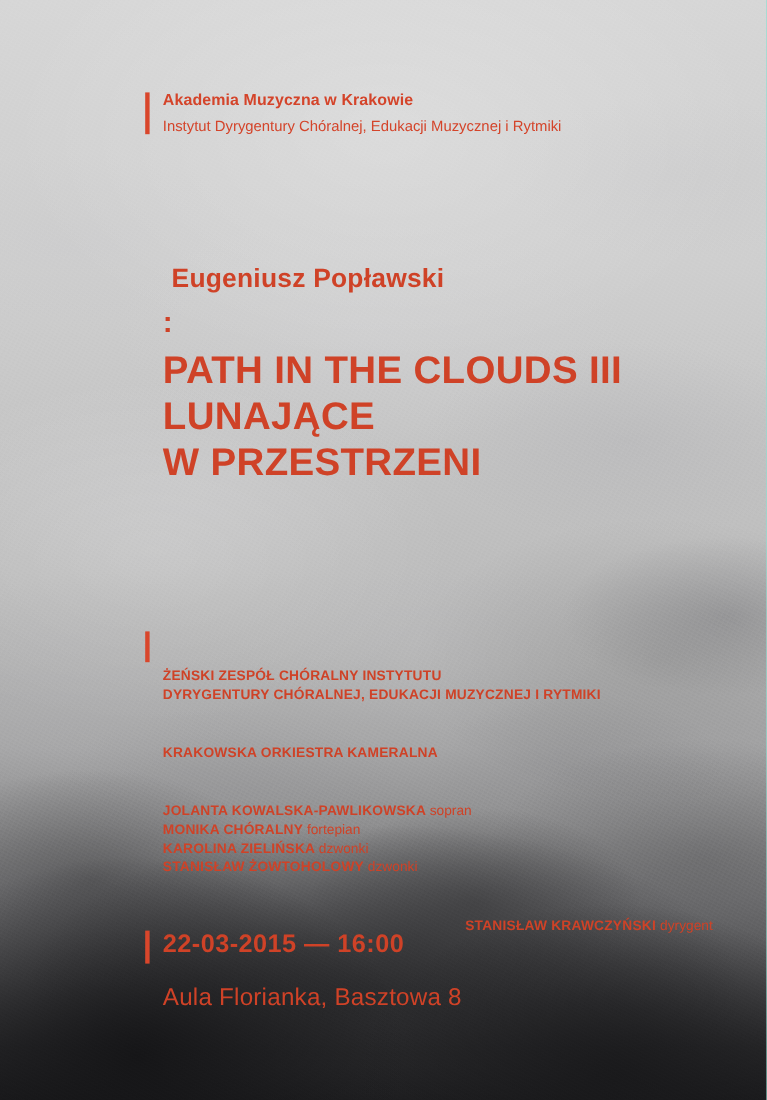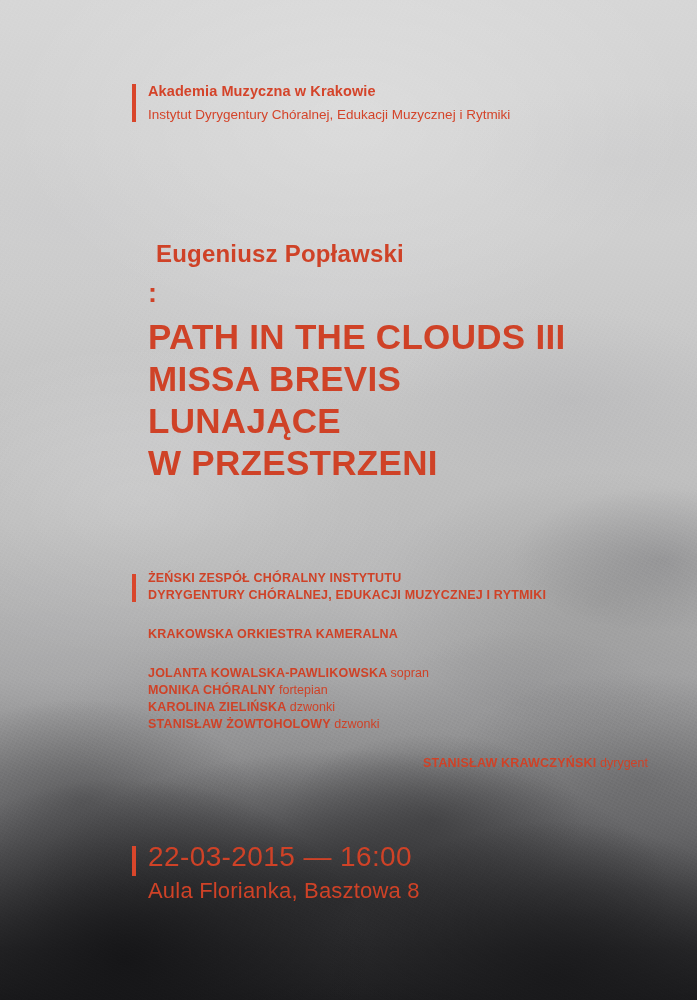--- a/index.html
+++ b/index.html
@@ -152,21 +152,21 @@
     width: 500px;
   }
   .performers .accent {
     position: absolute;
     left: -16px;
     top: 4px;
     width: 4px;
     height: 28px;
     background: #d9462b;
   }
-  .perf-group { margin-bottom: 22px; }
+  .perf-group { margin-bottom: 22px; margin-top: 36px; }
   .perf-group:last-child { margin-bottom: 0; text-align: right; }
   .perf-line {
     color: #cf4227;
     font-size: 12.5px;
     font-weight: bold;
     letter-spacing: 0.2px;
     line-height: 17px;
   }
   .perf-line .role {
     font-weight: normal;
@@ -183,25 +183,25 @@
   .date-block .accent {
     position: absolute;
     left: -16px;
     top: 6px;
     width: 4px;
     height: 30px;
     background: #d9462b;
   }
   .date-line {
     color: #cf4227;
-    font-size: 28px;
-    font-weight: normal;
+    font-size: 23px;
+    font-weight: bold;
     letter-spacing: 0.4px;
     line-height: 34px;
-    margin: 0 0 4px 0;
+    margin: 0 0 20px 0;
   }
   .venue-line {
     color: #cf4227;
     font-size: 22px;
     font-weight: normal;
     letter-spacing: 0.2px;
     line-height: 26px;
     margin: 0;
   }
 </style>
@@ -220,21 +220,20 @@
       <div class="accent"></div>
       <p class="header-line1">Akademia Muzyczna w Krakowie</p>
       <p class="header-line2">Instytut Dyrygentury Chóralnej, Edukacji Muzycznej i Rytmiki</p>
     </div>
 
     <div class="title-block">
       <p class="composer">Eugeniusz Popławski</p>
       <p class="colon">:</p>
       <div class="work-title">
         <div>PATH IN THE CLOUDS III</div>
-        <div>MISSA BREVIS</div>
         <div>LUNAJĄCE</div>
         <div>W PRZESTRZENI</div>
       </div>
     </div>
 
     <div class="performers">
       <div class="accent"></div>
 
       <div class="perf-group">
         <div class="perf-line">ŻEŃSKI ZESPÓŁ CHÓRALNY INSTYTUTU</div>

